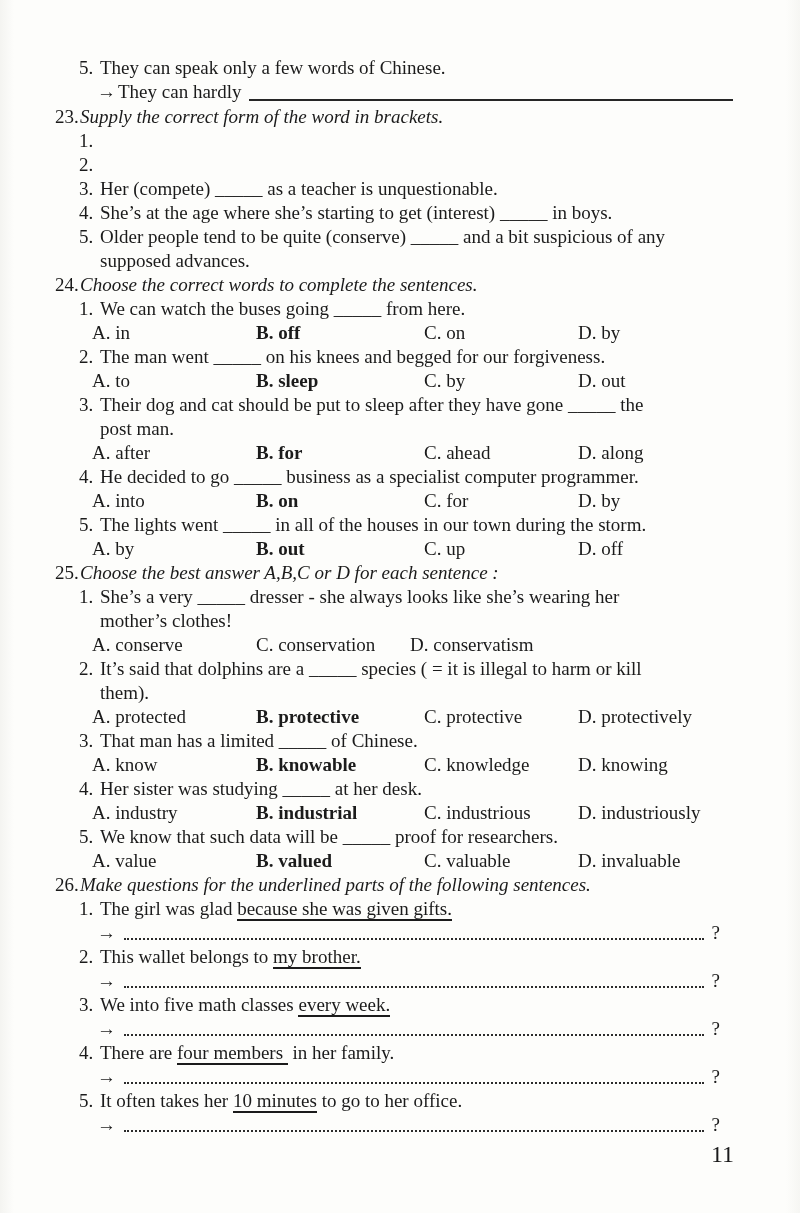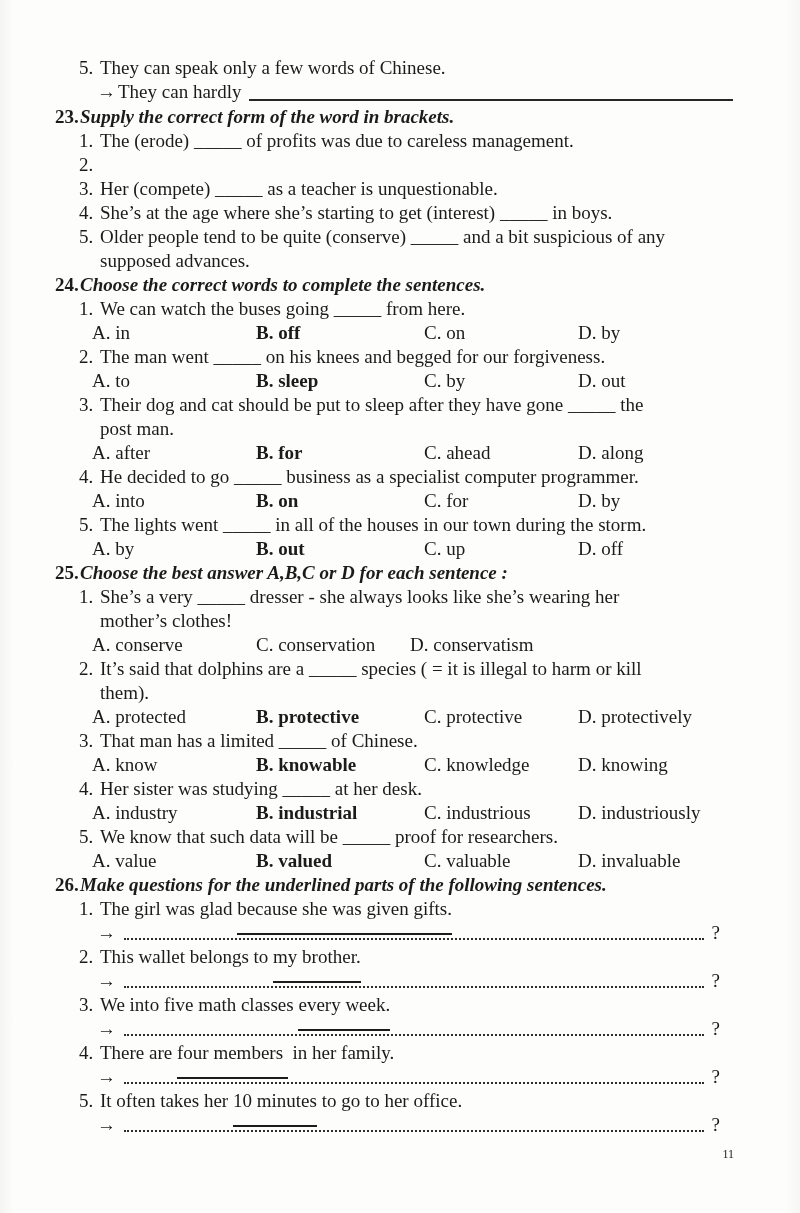--- a/index.html
+++ b/index.html
@@ -3,39 +3,39 @@
 <meta charset="utf-8">
 <style>
   html,body{margin:0;padding:0;background:#e9e9e7;}
   .page{
     position:relative;width:800px;height:1213px;margin:0 auto;
     background:linear-gradient(90deg,#f4f4f1 0,#fdfdfb 14px,#fdfdfb 786px,#f6f6f3 800px);
     font-family:"Liberation Serif","DejaVu Serif",serif;
     font-size:19px;line-height:24px;color:#1b1b1b;overflow:hidden;
   }
   .content{position:absolute;top:56px;left:55px;width:707px;}
-  .exheader{display:flex;height:24px;font-weight:bold;white-space:pre;}
+  .exheader{display:flex;height:24px;font-weight:normal;white-space:pre;}
   .exnum{flex:0 0 25px;}
   .extitle{font-style:italic;}
   .items{margin-left:24px;}
   .qline{display:flex;height:24px;white-space:pre;}
   .inum{flex:0 0 21px;}
   .qtext{white-space:pre;}
   .cont{padding-left:21px;}
   .opts{display:flex;height:24px;margin-left:13px;white-space:pre;}
   .opts .o1{flex:0 0 164px;}
   .opts .o2{flex:0 0 168px;font-weight:bold;}
   .opts .o3{flex:0 0 154px;}
   .tline{display:flex;height:25px;margin-left:18px;white-space:pre;}
   .fill{flex:1;border-bottom:2px solid #262626;margin:0 29px 4px 8px;}
   .answer{display:flex;height:24px;margin-left:18px;margin-right:42px;white-space:pre;}
   .arrow{margin-right:2px;}
   .dots{flex:1;border-bottom:2.4px dotted #2b2b2b;margin:0 8px 5px 6px;}
-  .uline{border-bottom:2px solid #1b1b1b;padding-bottom:14px;}
-  .pagenum{position:absolute;top:1142px;right:66px;font-size:12px;}
+  .uline{border-bottom:2px solid #1b1b1b;padding-bottom:0px;}
+  .pagenum{position:absolute;top:1142px;right:66px;font-size:24px;}
 </style>
 </head>
 <body>
 
 <div class="page">
   <div class="content">
 
     <div class="items">
       <div class="qline">
         <span class="inum">5.</span>
@@ -48,21 +48,20 @@
       </div>
     </div>
 
     <div class="exheader">
       <span class="exnum">23.</span>
       <span class="extitle">Supply the correct form of the word in brackets.</span>
     </div>
     <div class="items">
       <div class="qline">
         <span class="inum">1.</span>
-        <span class="qtext">The (erode) _____ of profits was due to careless management.</span>
       </div>
       <div class="qline">
         <span class="inum">2.</span>
       </div>
       <div class="qline">
         <span class="inum">3.</span>
         <span class="qtext">Her (compete) _____ as a teacher is unquestionable.</span>
       </div>
       <div class="qline">
         <span class="inum">4.</span>

